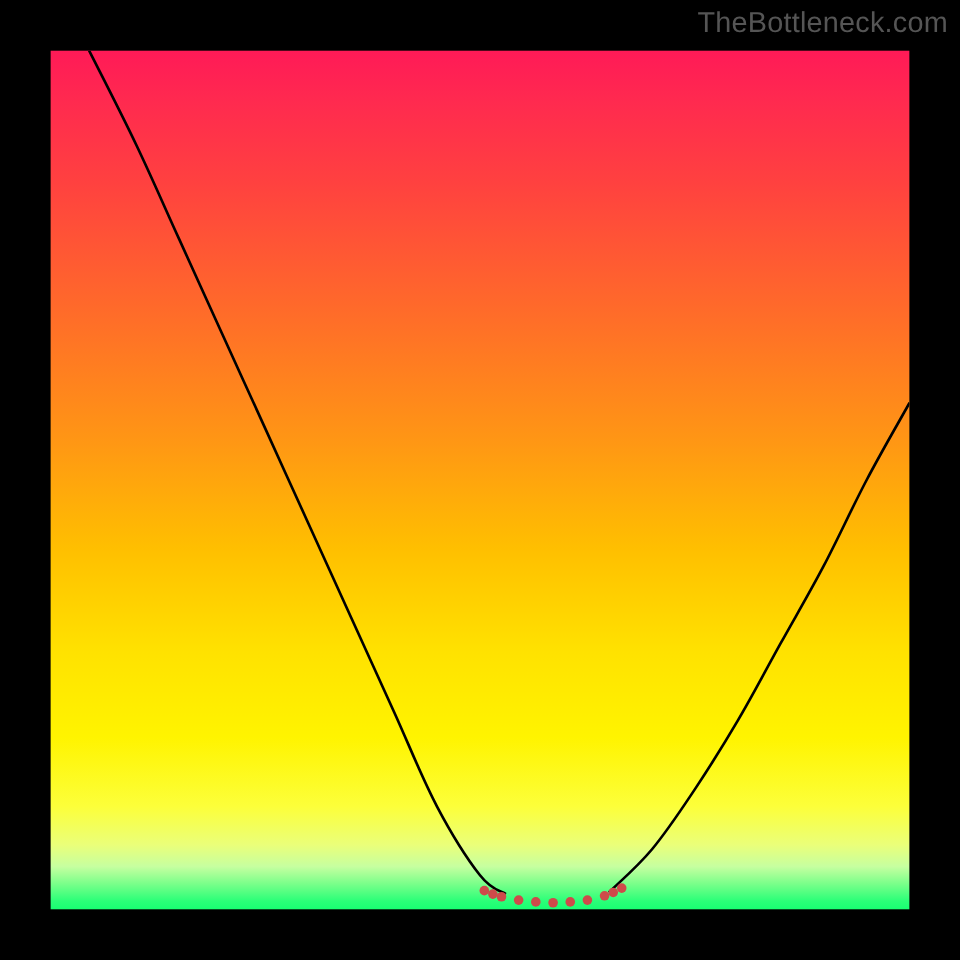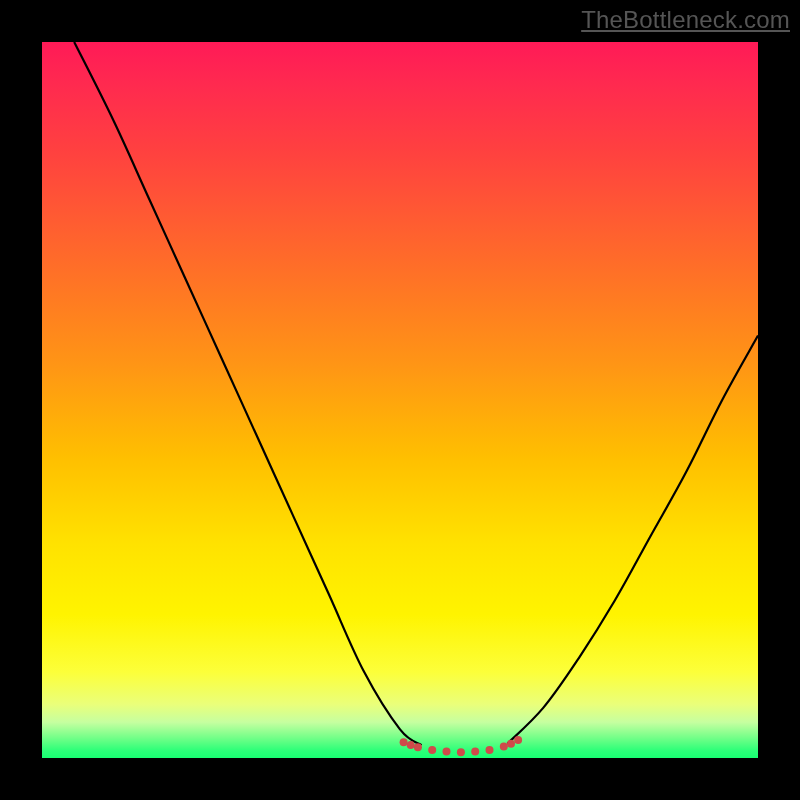--- a/index.html
+++ b/index.html
@@ -55,21 +55,20 @@
   .watermark {
     position: absolute;
     top: 6px;
     right: 10px;
     color: #555;
     font-size: 24px;
     font-weight: 500;
     letter-spacing: 0.2px;
     pointer-events: none;
     user-select: none;
-    text-decoration: underline;
   }
   svg.curves {
     position: absolute;
     left: 0;
     top: 0;
     width: 716px;
     height: 716px;
   }
 </style>
 </head>

